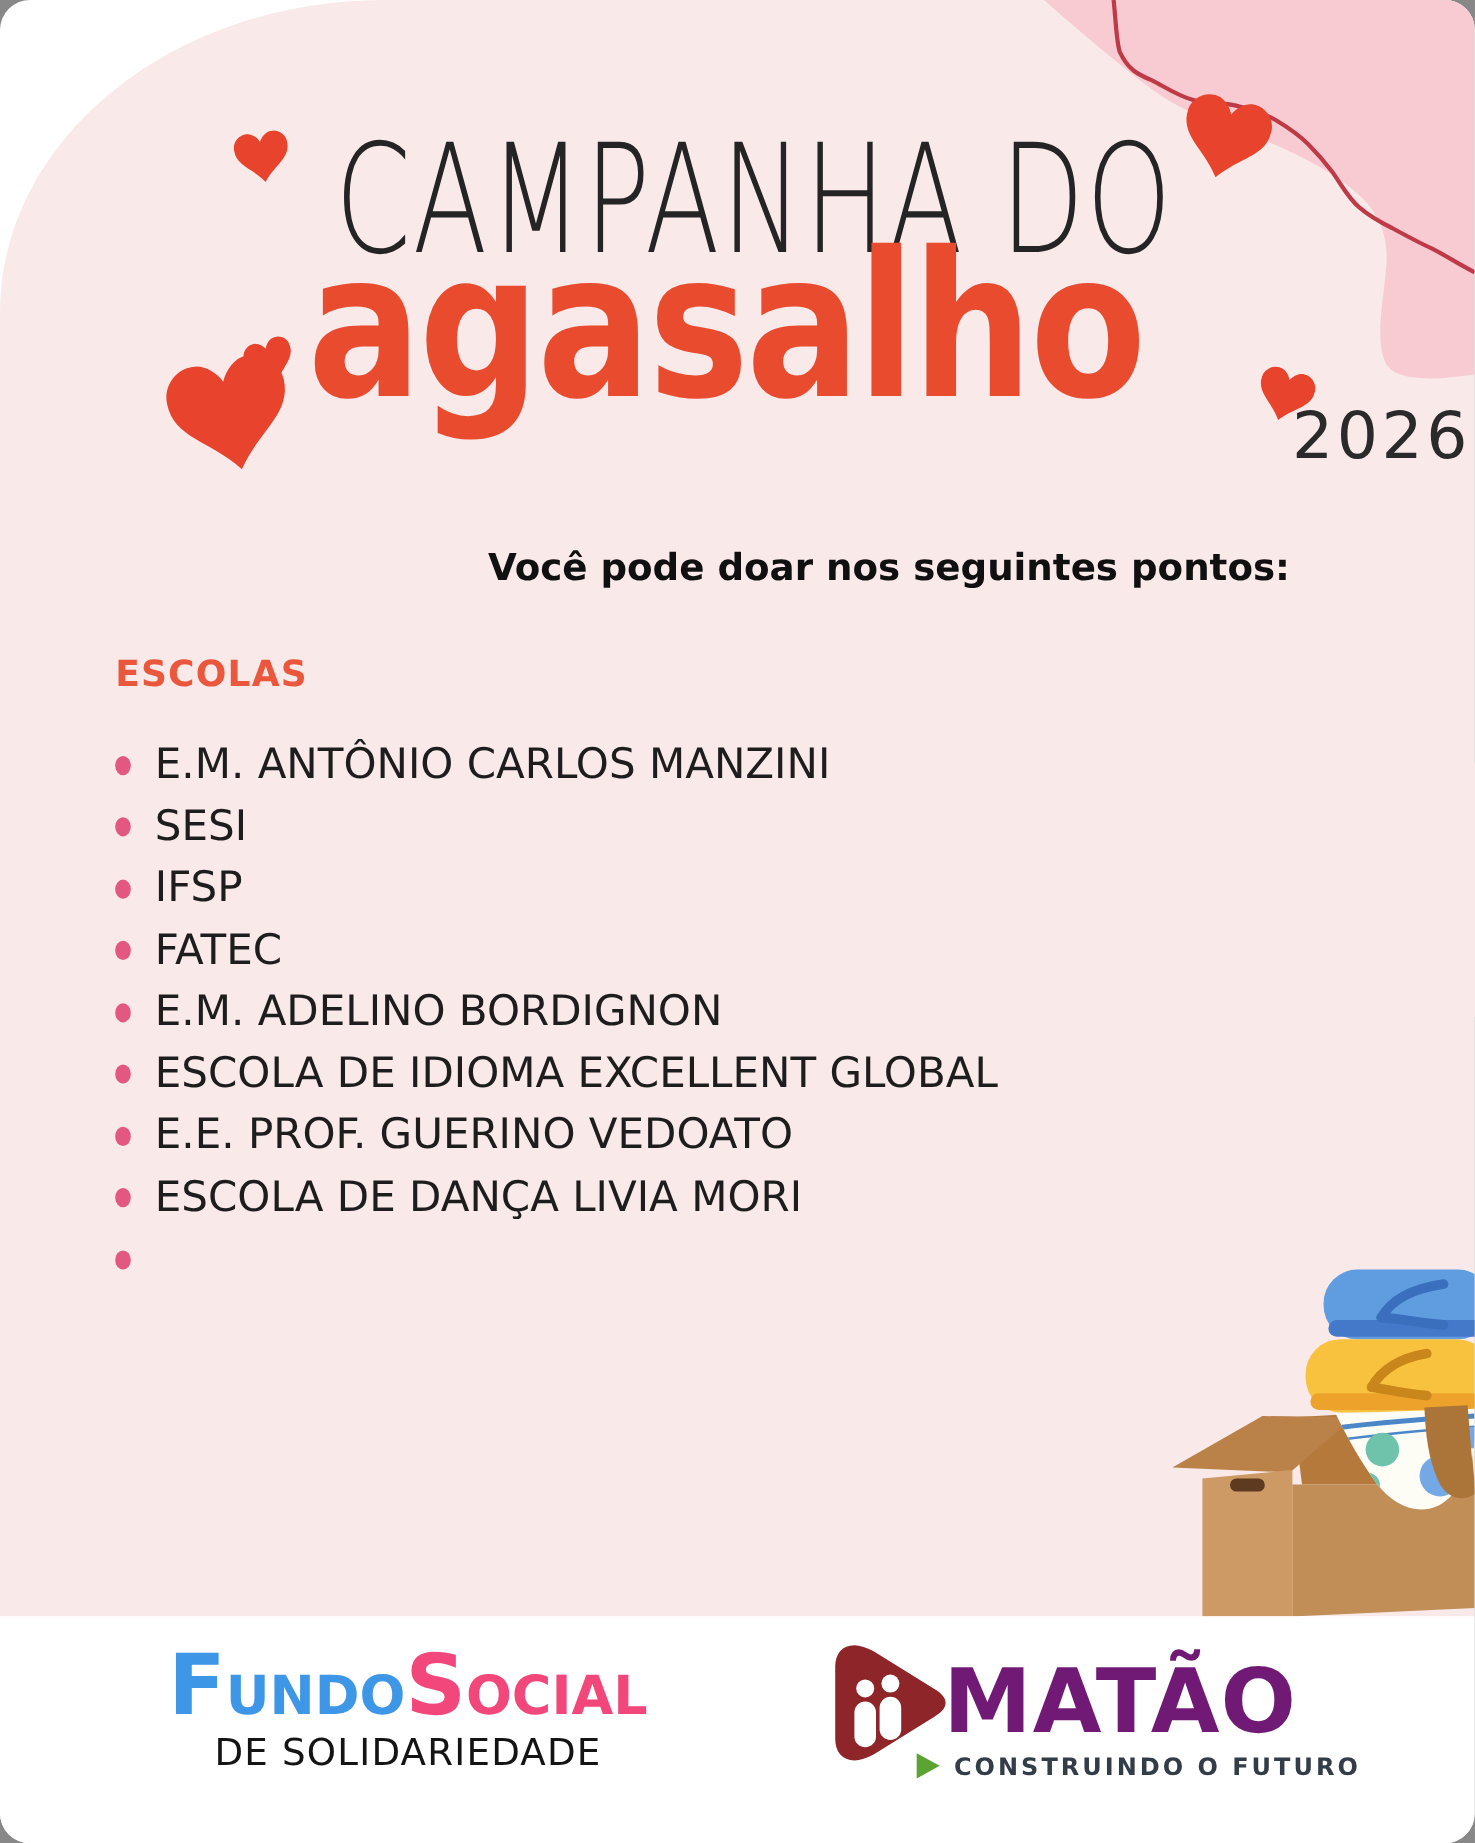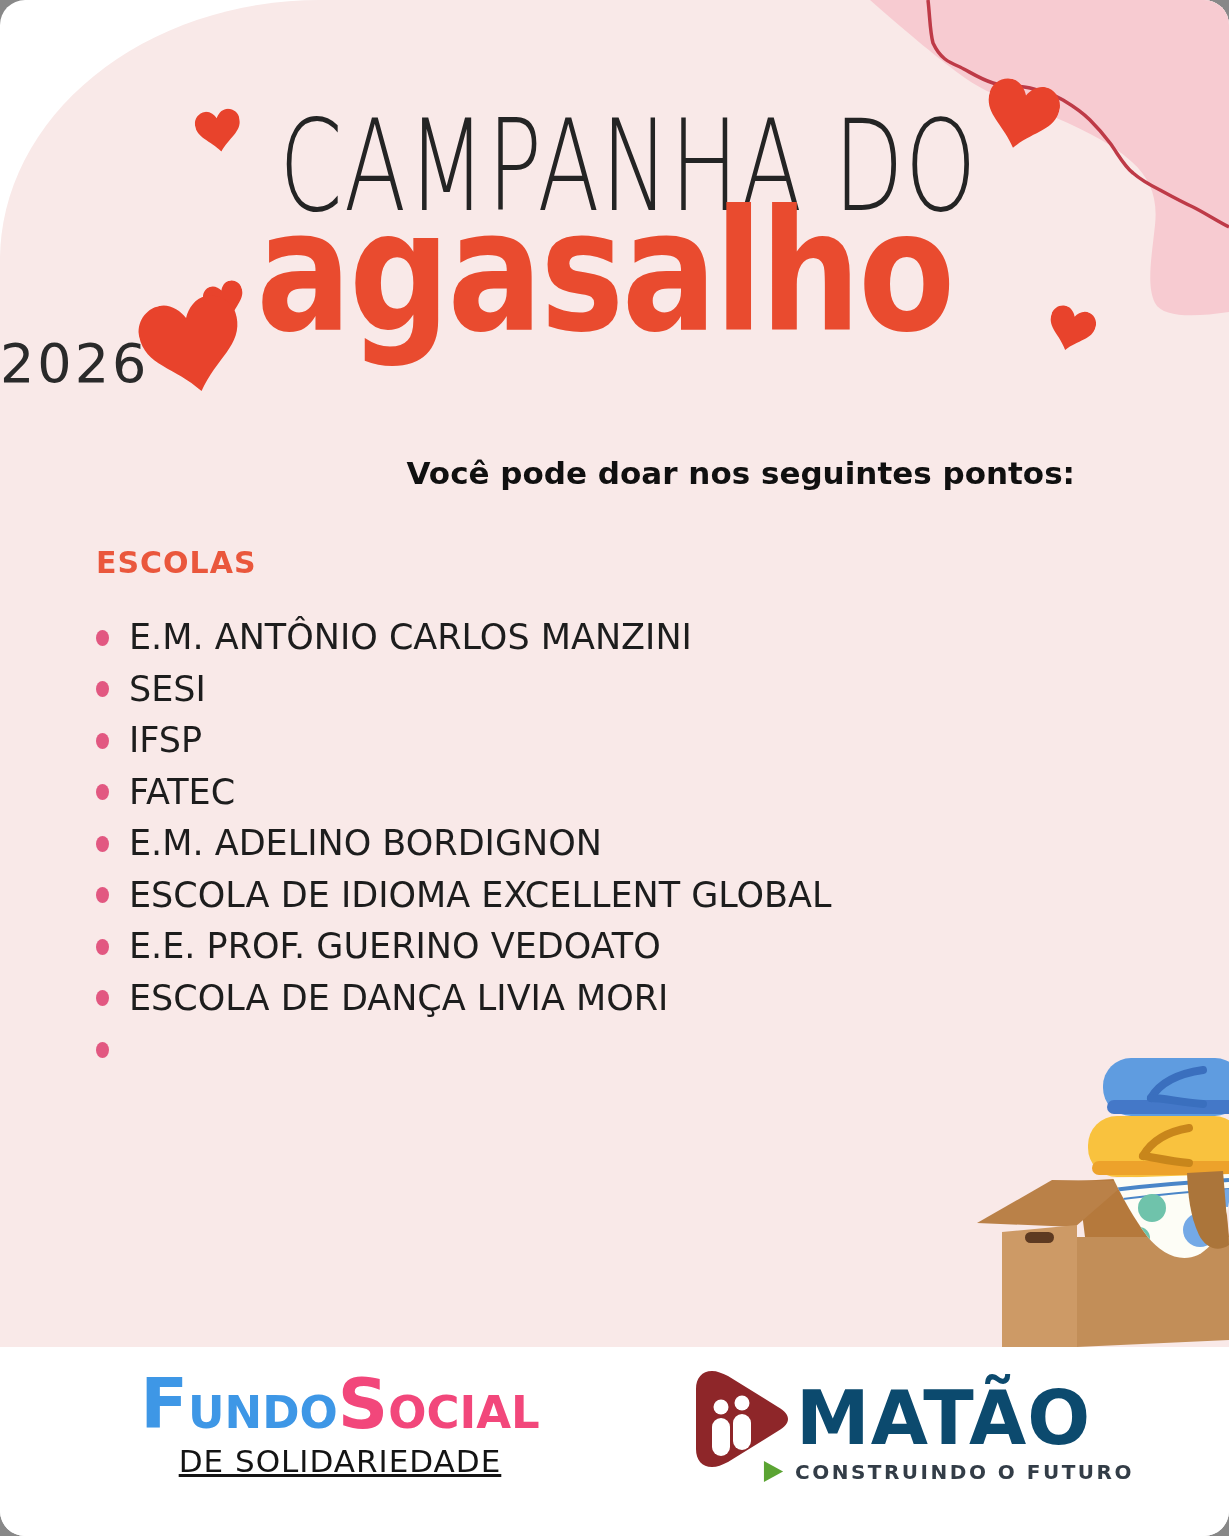--- a/index.html
+++ b/index.html
@@ -20,21 +20,21 @@
     position:absolute;left:0;top:104px;width:1229px;text-align:center;z-index:3;
     font-size:126px;font-weight:200;color:#242424;letter-spacing:2px;line-height:1;
     transform:translateX(14px) scaleX(0.72);transform-origin:50% 50%;white-space:nowrap;
   }
   .title-main{
     position:absolute;left:0;top:188px;width:1229px;text-align:center;z-index:4;
     font-size:168px;font-weight:800;color:#E94B2F;letter-spacing:-3px;line-height:1;
     transform:translateX(-10px) scaleX(0.84);transform-origin:50% 50%;white-space:nowrap;
   }
   .title-year{
-    position:absolute;left:0;top:334px;width:1226px;text-align:left;z-index:3;
+    position:absolute;left:0;top:334px;width:1226px;text-align:right;z-index:3;
     font-size:54px;font-weight:400;color:#2A2A2A;letter-spacing:3px;line-height:1.1;
   }
   .subtitle{
     position:absolute;left:0;top:455px;width:1075px;text-align:right;z-index:3;
     font-size:31px;font-weight:700;color:#101010;letter-spacing:0;
   }
   .section-heading{
     position:absolute;left:96px;top:545px;z-index:3;
     font-size:30px;font-weight:800;color:#EA573C;letter-spacing:1px;
   }
@@ -54,25 +54,25 @@
 
   .footer{
     position:absolute;left:0;top:1347px;width:1229px;height:189px;background:#FFFFFF;z-index:5;
   }
   .fs-logo{position:absolute;left:140px;top:22px;width:400px;text-align:center;}
   .fs-row{line-height:1;white-space:nowrap;}
   .fs-fundo,.fs-social{display:inline-block;font-weight:800;font-size:45px;letter-spacing:0;}
   .fs-fundo{color:#3E97E6;}
   .fs-social{color:#F2477B;text-align:right;}
   .fs-fundo::first-letter,.fs-social::first-letter{font-size:70px;}
-  .fs-tagline{margin-top:4px;font-size:31px;font-weight:500;color:#141414;letter-spacing:1px;text-decoration:underline;}
+  .fs-tagline{margin-top:4px;font-size:31px;font-weight:500;color:#141414;letter-spacing:1px;}
   .matao-logo{position:absolute;left:690px;top:16px;width:400px;height:150px;}
   .matao-emblem{position:absolute;left:0;top:4px;width:100px;height:104px;}
   .matao-name{
-    position:absolute;left:106px;top:18px;font-size:74px;font-weight:800;color:#0c4a6e;
+    position:absolute;left:96px;top:18px;font-size:74px;font-weight:800;color:#701a75;
     letter-spacing:1px;line-height:1;white-space:nowrap;
   }
   .matao-tagline-row{position:absolute;left:72px;top:96px;display:flex;align-items:center;}
   .matao-green-tri{width:23px;height:25px;margin-right:10px;}
   .matao-tagline{
     font-size:20px;font-weight:700;color:#333D47;letter-spacing:2.5px;white-space:nowrap;
   }
 </style>
 </head>
 <body>

